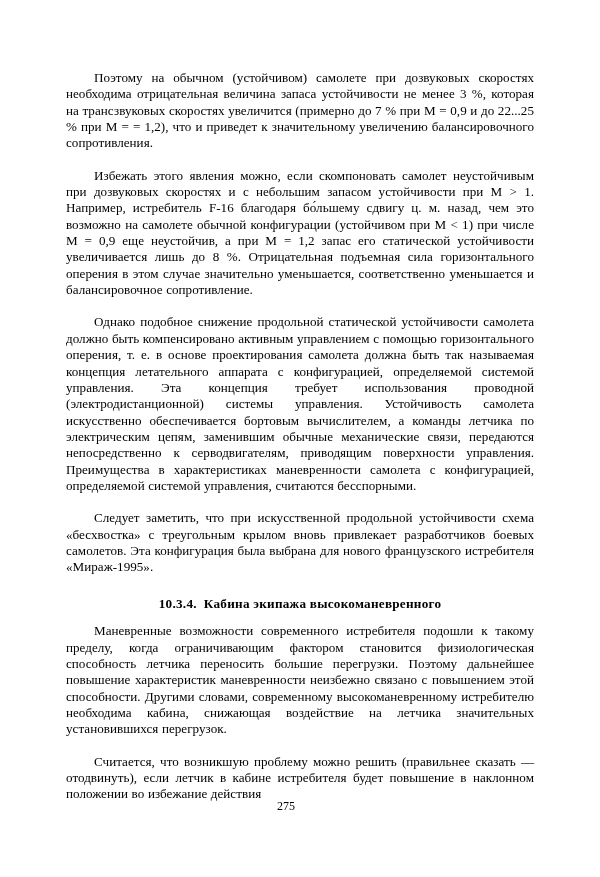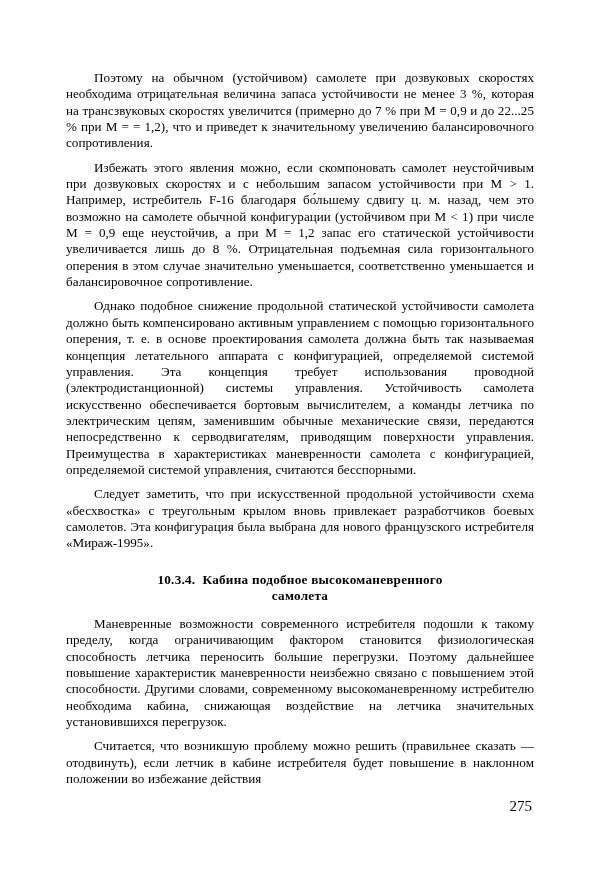--- a/index.html
+++ b/index.html
@@ -28,62 +28,61 @@
     text-indent: 28px;
     text-align: justify;
     font-size: 13.1px;
     line-height: 16.35px;
     letter-spacing: 0.02px;
     word-spacing: 0.3px;
     hyphens: manual;
     -webkit-hyphens: manual;
   }
   p.para + p.para {
-    margin-top: 8px;
+    margin-top: 16px;
   }
   .heading {
     margin: 0;
     padding-top: 20px;
     padding-bottom: 11px;
     text-align: center;
     font-size: 13.2px;
     line-height: 16.6px;
     font-weight: bold;
     text-indent: 0;
     letter-spacing: 0.25px;
   }
   .heading .h-line2 {
     display: block;
   }
   .page-number {
     position: absolute;
-    left: 64px;
+    left: 52px;
     width: 468px;
     top: 798px;
-    text-align: right;
-    font-size: 15px;
+    text-align: center;
+    font-size: 12px;
     line-height: 16.35px;
   }
 </style>
 </head>
 <body>
 
 <div class="page">
 
   <div class="text-block">
 
     <p class="para">Поэтому на обычном (устойчивом) самолете при дозвуковых скоростях необходима отрицательная величина запаса устойчивости не менее 3 %, которая на трансзвуковых скоростях увеличится (примерно до 7 % при M = 0,9 и до 22...25 % при M = = 1,2), что и приведет к значительному увеличению балансировочного сопротивления.</p>
     <p class="para">Избежать этого явления можно, если скомпоновать самолет неустойчивым при дозвуковых скоростях и с небольшим запасом устойчивости при M &gt; 1. Например, истребитель F-16 благодаря бо́льшему сдвигу ц. м. назад, чем это возможно на самолете обычной конфигурации (устойчивом при M &lt; 1) при числе M = 0,9 еще неустойчив, а при M = 1,2 запас его статической устойчивости увеличивается лишь до 8 %. Отрицательная подъемная сила горизонтального оперения в этом случае значительно уменьшается, соответственно уменьшается и балансировочное сопротивление.</p>
     <p class="para">Однако подобное снижение продольной статической устойчивости самолета должно быть компенсировано активным управлением с помощью горизонтального оперения, т. е. в основе проектирования самолета должна быть так называемая концепция летательного аппарата с конфигурацией, определяемой системой управления. Эта концепция требует использования проводной (электродистанционной) системы управления. Устойчивость самолета искусственно обеспечивается бортовым вычислителем, а команды летчика по электрическим цепям, заменившим обычные механические связи, передаются непосредственно к серводвигателям, приводящим поверхности управления. Преимущества в характеристиках маневренности самолета с конфигурацией, определяемой системой управления, считаются бесспорными.</p>
     <p class="para">Следует заметить, что при искусственной продольной устойчивости схема «бесхвостка» с треугольным крылом вновь привлекает разработчиков боевых самолетов. Эта конфигурация была выбрана для нового французского истребителя «Мираж-1995».</p>
 
     <h2 class="heading">
       <span>10.3.4.</span>&nbsp;
-      <span>Кабина подобное высокоманевренного</span>
-      <span class="h-line2">самолета</span>
+      <span>Кабина экипажа высокоманевренного</span>
     </h2>
 
     <p class="para">Маневренные возможности современного истребителя подошли к такому пределу, когда ограничивающим фактором становится физиологическая способность летчика переносить большие перегрузки. Поэтому дальнейшее повышение характеристик маневренности неизбежно связано с повышением этой способности. Другими словами, современному высокоманевренному истребителю необходима кабина, снижающая воздействие на летчика значительных установившихся перегрузок.</p>
     <p class="para">Считается, что возникшую проблему можно решить (правильнее сказать — отодвинуть), если летчик в кабине истребителя будет повышение в наклонном положении во избежание действия</p>
 
   </div>
 
   <div class="page-number">275</div>
 
 </div>

